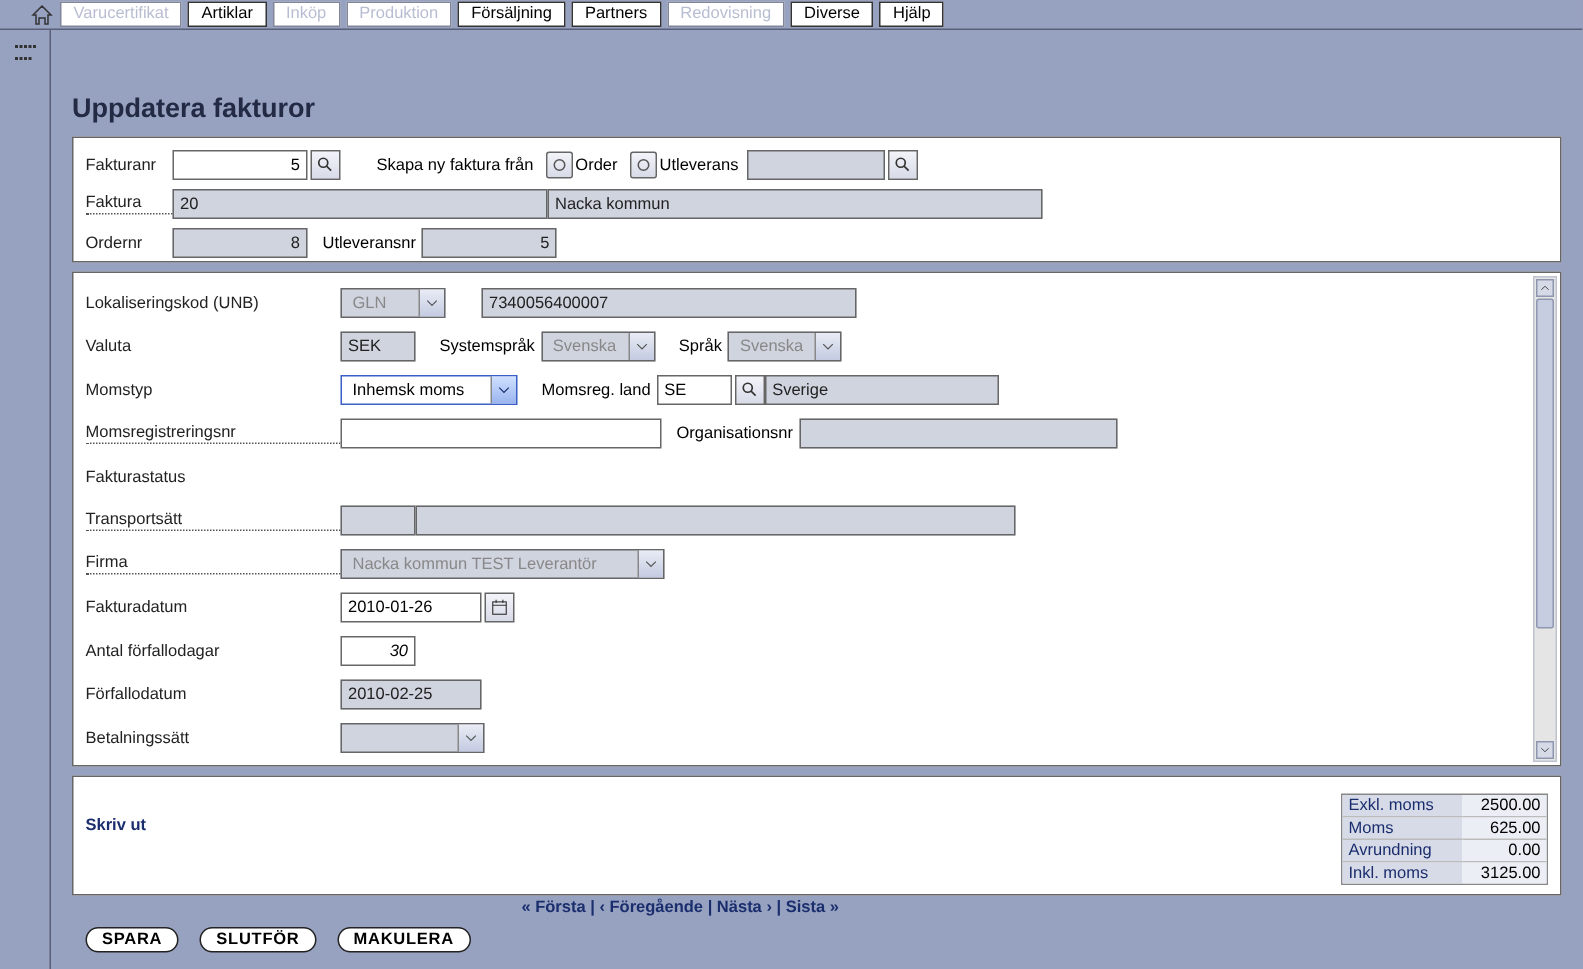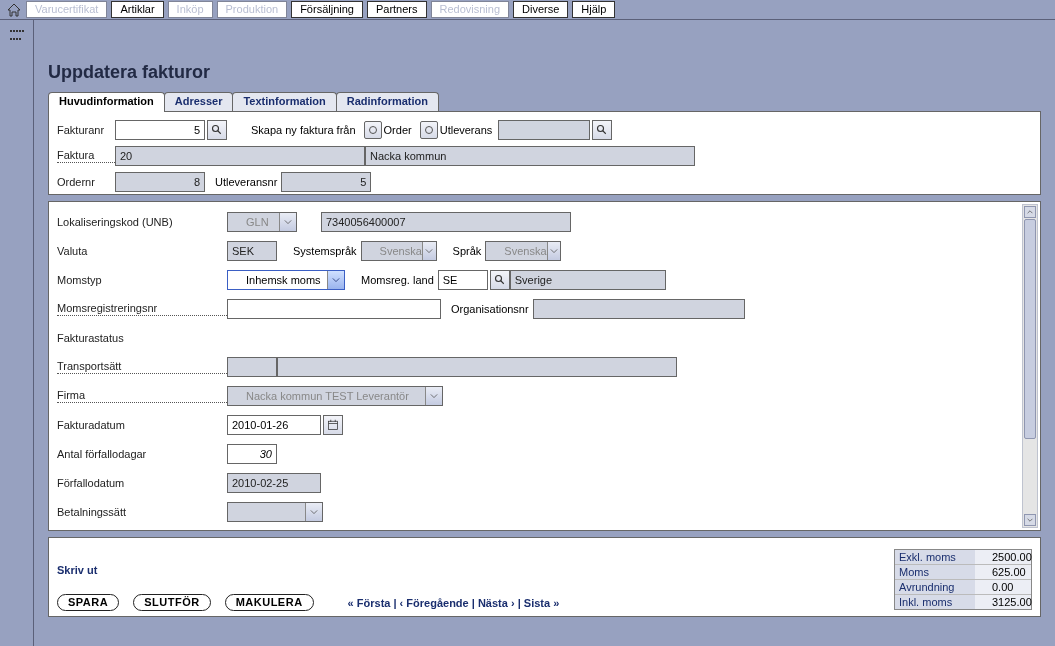--- a/index.html
+++ b/index.html
@@ -1,19 +1,19 @@
 <!DOCTYPE html>
 <html><head>
 <meta charset="utf-8">
 <style>
   * { box-sizing: border-box; margin: 0; padding: 0; font-family: Verdana, Arial, sans-serif; font-size: 11px; }
   body { background: #97a1c0; width: 1055px; height: 646px; overflow: hidden; }
 
   
-  .menubar { display: flex; align-items: center; height: 20px; background: #97a1c0; border-bottom: 1px solid #5b6079; padding-left: 6px; gap: 4px; }
+  .menubar { display: flex; align-items: center; height: 20px; background: #97a1c0; border-bottom: 1px solid #5b6079; padding-left: 20px; gap: 4px; }
   .home-icon { width: 16px; height: 16px; display: flex; align-items: center; justify-content: center; }
   .menu-tab { height: 17px; line-height: 15px; padding: 0 8px; background: #fff; border: 1px solid #333; font-size: 11px; color: #000; cursor: pointer; }
   .menu-tab.disabled { color: #b8bed2; border-color: #808598; cursor: default; }
   .leftbar { position: absolute; left: 0; top: 20px; width: 34px; height: 626px; background: #97a1c0; border-right: 1px solid #5b6079; }
   .leftbar .grip { margin: 10px auto 0; width: 14px; height: 14px; display:flex; flex-wrap:wrap; gap:1px; }
   .leftbar .grip span{ width:2px; height:2px; background:#333; }
 
   .workarea { position: absolute; left: 34px; top: 20px; width: 1021px; height: 626px; background: #97a1c0; padding: 12px 10px 0 10px; }
 
   h1.title { font-size: 18px; font-weight: bold; color: #222a44; margin: 30px 0 8px 4px; }
@@ -39,42 +39,42 @@
   .panel.main .row { height: 27px; align-items: center; }
   .lbl { width: 170px; color: #222; }
   .panel.header .lbl { width: 58px; }
   .dotlabel { border-bottom: 1px dotted #555; padding-bottom:1px; display:inline-block;}
   .fld, .fld-ro, .sel { height: 20px; border: 1px solid #666; padding: 1px 4px; background:#fff; font-size:11px; }
   .fld-ro { background:#d0d4df; color:#222; }
   .align-r { text-align:right; }
   .sel { display:flex; align-items:center; justify-content:space-between; padding-right:0;}
   .sel .arrow-btn{ width:17px; height:18px; background:linear-gradient(#e9ecf5,#c4cbe1); border-left:1px solid #888; display:flex; align-items:center; justify-content:center;}
   .sel.disabled { background:#d0d4df; color:#888; }
-  .sel .txt{ flex:1; padding-left:3px;margin-left:11px;}
+  .sel .txt{ flex:1; padding-left:3px;}
   .sel .arrow-btn svg{ width:8px;height:8px;}
 
   .iconbtn { width:20px; height:20px; border:1px solid #666; background:linear-gradient(#f3f4f9,#d7dbe8); margin-left:2px; display:flex; align-items:center; justify-content:center; cursor:pointer;}
   .iconbtn svg { width:12px; height:12px; }
   .radio{ width:18px; height:18px; border:1px solid #666; border-radius:2px; margin:0 2px; display:flex; align-items:center; justify-content:center; background:linear-gradient(#f3f4f9,#d7dbe8);}
   .radio .c{ width:8px;height:8px; border:1px solid #555; border-radius:50%; }
 
   .gap{ display:inline-block; }
 
   
   .footer-content{ display:flex; align-items:flex-start; height:100%; position:relative;}
   .footer-left{ flex:1; padding-top:20px;}
   .link{ color:#1a2e6e; font-weight:bold; text-decoration:none; cursor:pointer;}
   .action-row{ margin-top:18px; display:flex; align-items:center; gap:14px;}
-  .pillbtn{ border:1px solid #222; border-radius:9px; padding:1px 10px 2px; font-weight:bold; font-size:11px; background:#fff; letter-spacing:0.5px; cursor:pointer;}
+  .pillbtn{ border:1px solid #222; border-radius:9px; padding:1px 10px 2px; font-weight:bold; font-size:11px; background:#fff; letter-spacing:0.5px; cursor:pointer;margin-top:44px;}
   .pager{ color:#1a2e6e; font-weight:bold; margin-left:20px;}
   .pager span{ cursor:pointer; }
   .totals{ border:1px solid #888; position:absolute; right:0; bottom:2px;}
   .totals .trow{ display:flex; }
   .totals .tl{ width:80px; padding:1px 4px; background:#d7dbe8; border-bottom:1px solid #bbb; color:#1a2e6e;}
-  .totals .tv{ width:56px; padding:1px 17px; text-align:left; background:#eceef5; border-bottom:1px solid #bbb;}
+  .totals .tv{ width:56px; padding:1px 4px; text-align:right; background:#eceef5; border-bottom:1px solid #bbb;}
   .totals .trow:last-child .tl,.totals .trow:last-child .tv{ border-bottom:none;}
 </style>
 </head>
 <body>
 
 <div class="menubar">
   <span class="home-icon">
     <svg viewBox="0 0 16 16">
         <path d="M2 8 L8 2 L14 8 L12 8 L12 14 L10 14 L10 10 L6 10 L6 14 L4 14 L4 8 Z" fill="none" stroke="#333" stroke-width="1"></path>
       </svg>
@@ -100,26 +100,20 @@
       <span></span>
       <span></span>
       <span></span>
       <span></span>
   </div>
 </div>
 
 <div class="workarea">
   <h1 class="title">Uppdatera fakturor</h1>
 
-  <div class="tabs">
-    <div class="tab active">Huvudinformation</div>
-    <div class="tab">Adresser</div>
-    <div class="tab">Textinformation</div>
-    <div class="tab">Radinformation</div>
-  </div>
 
   <div class="panel header">
     <div class="row">
       <span class="lbl">Fakturanr</span>
       <input class="fld align-r" style="width: 90px;" value="5">
       <span class="iconbtn">
           <svg viewBox="0 0 16 16">
             <circle cx="6" cy="6" r="4" fill="none" stroke="#333" stroke-width="1.5"></circle>
             <line x1="9" y1="9" x2="13" y2="13" stroke="#333" stroke-width="1.5"></line>
           </svg>

